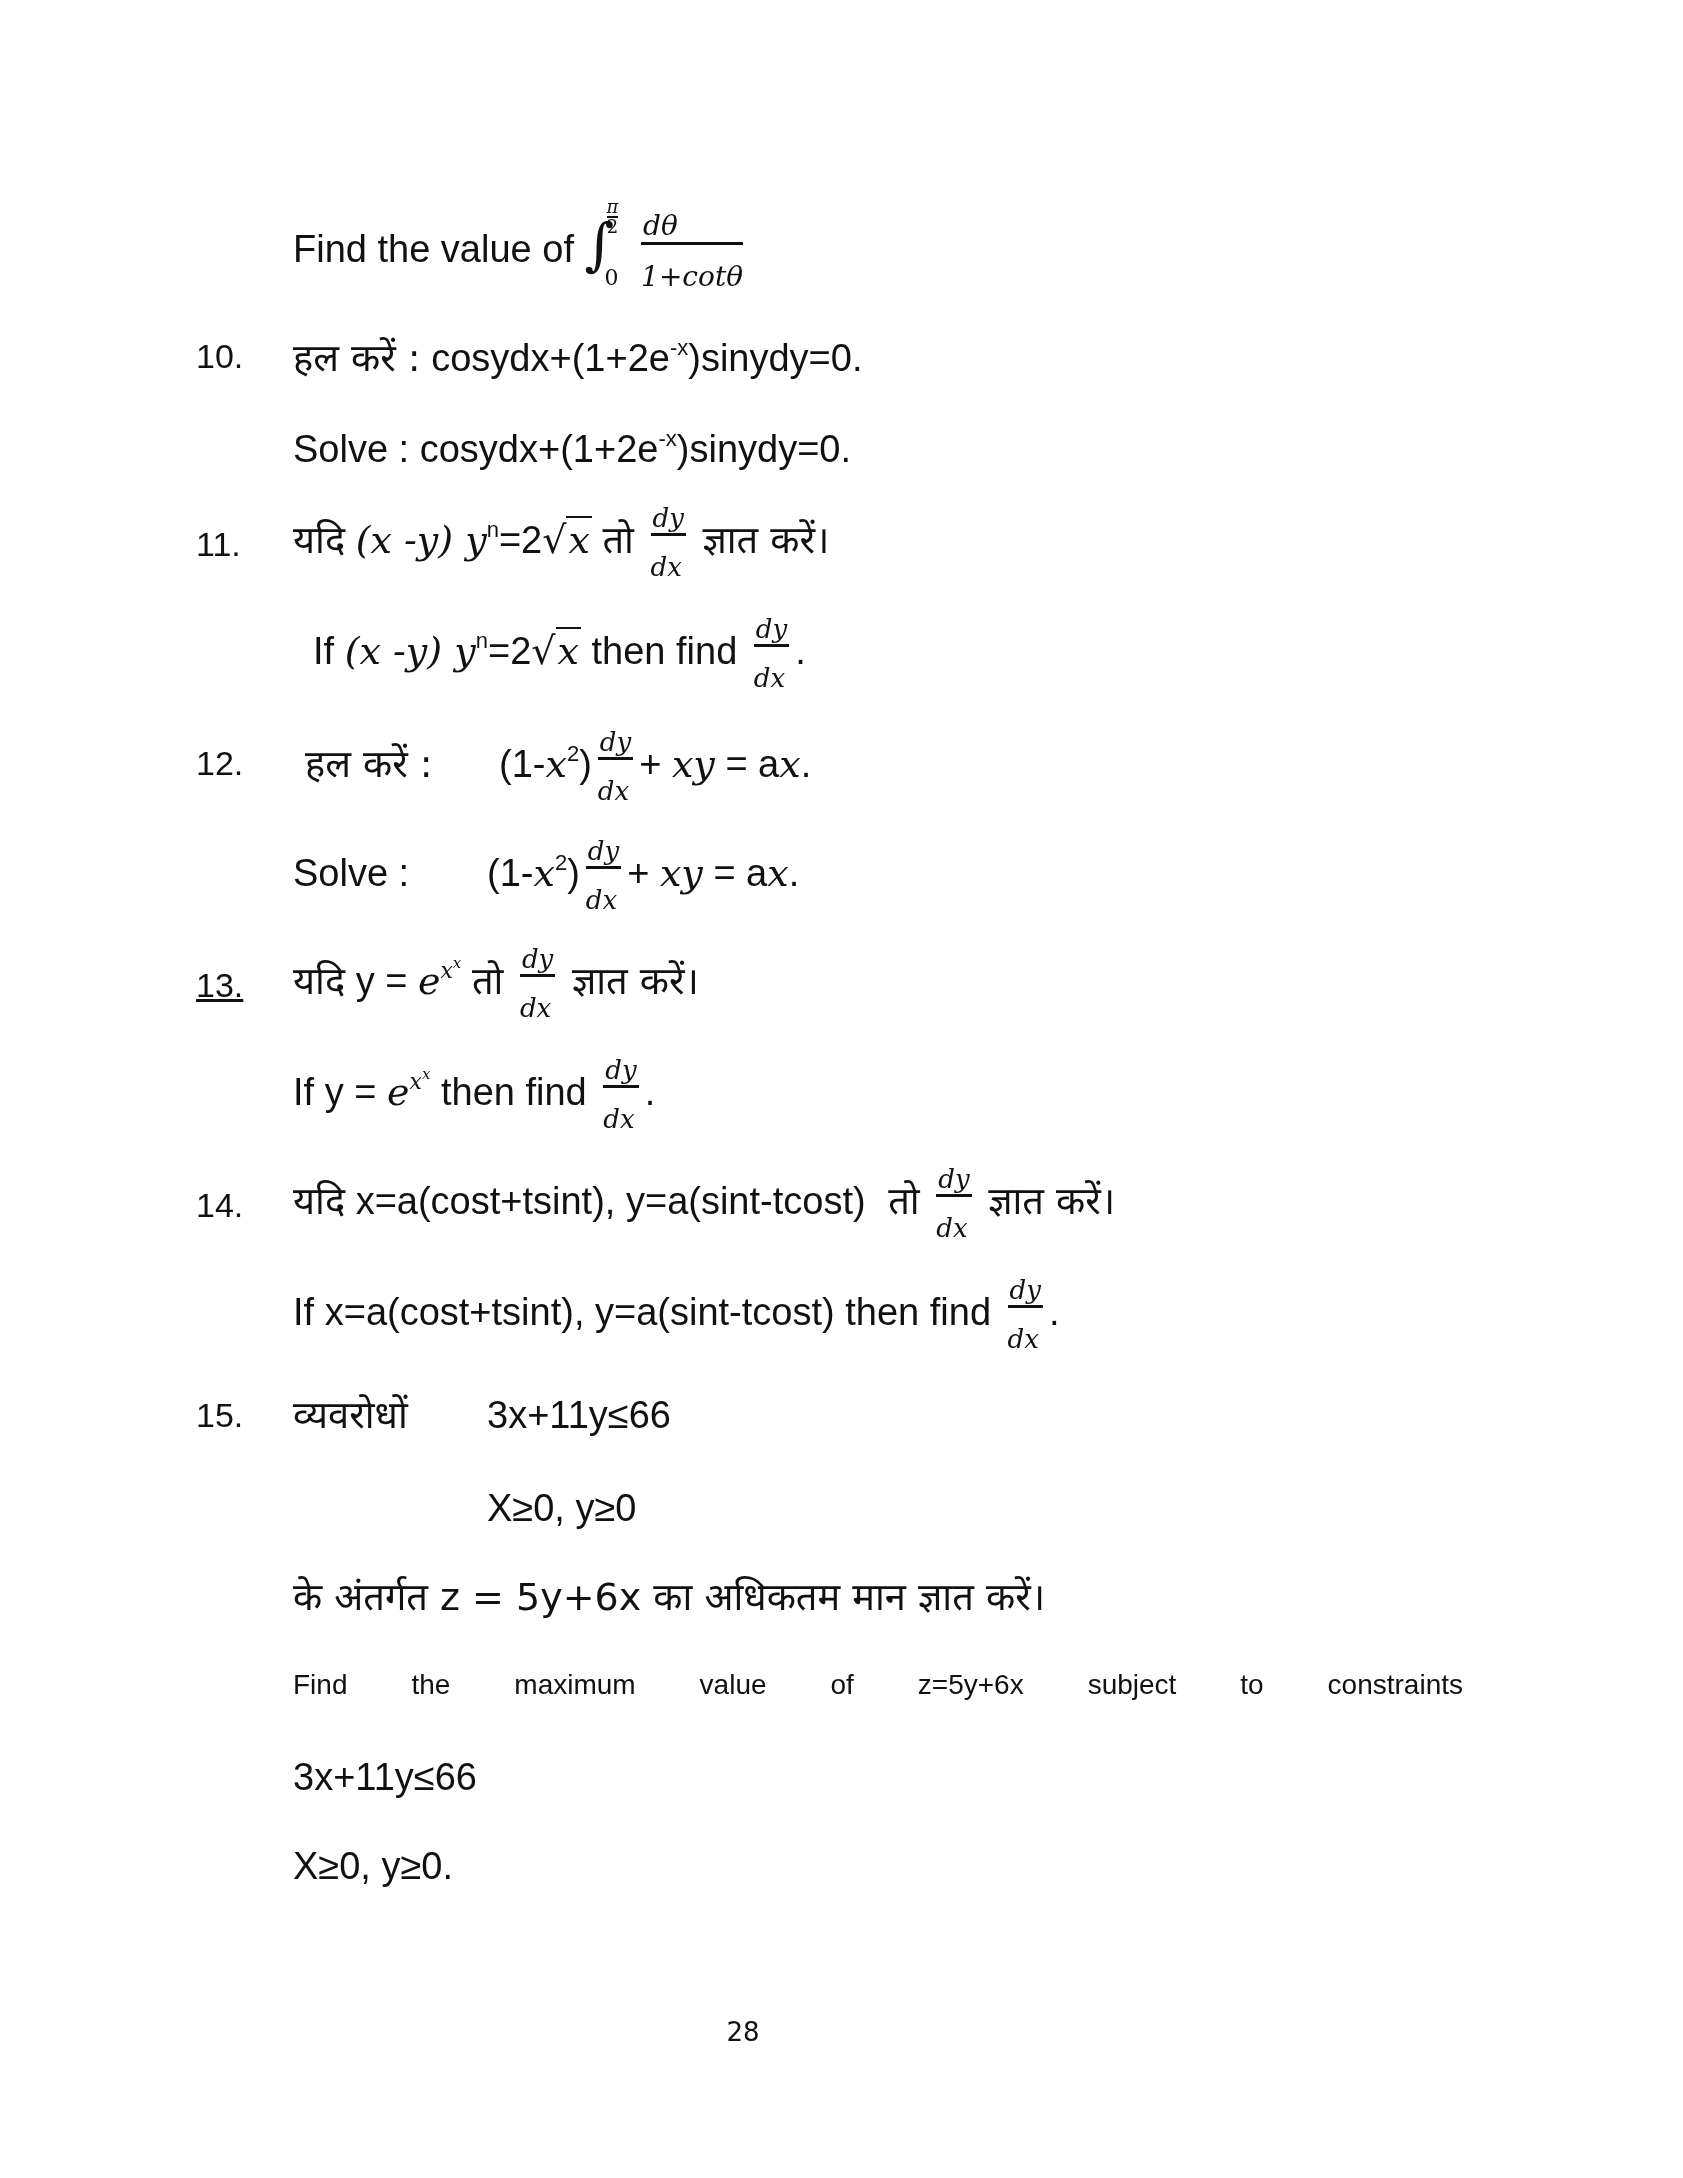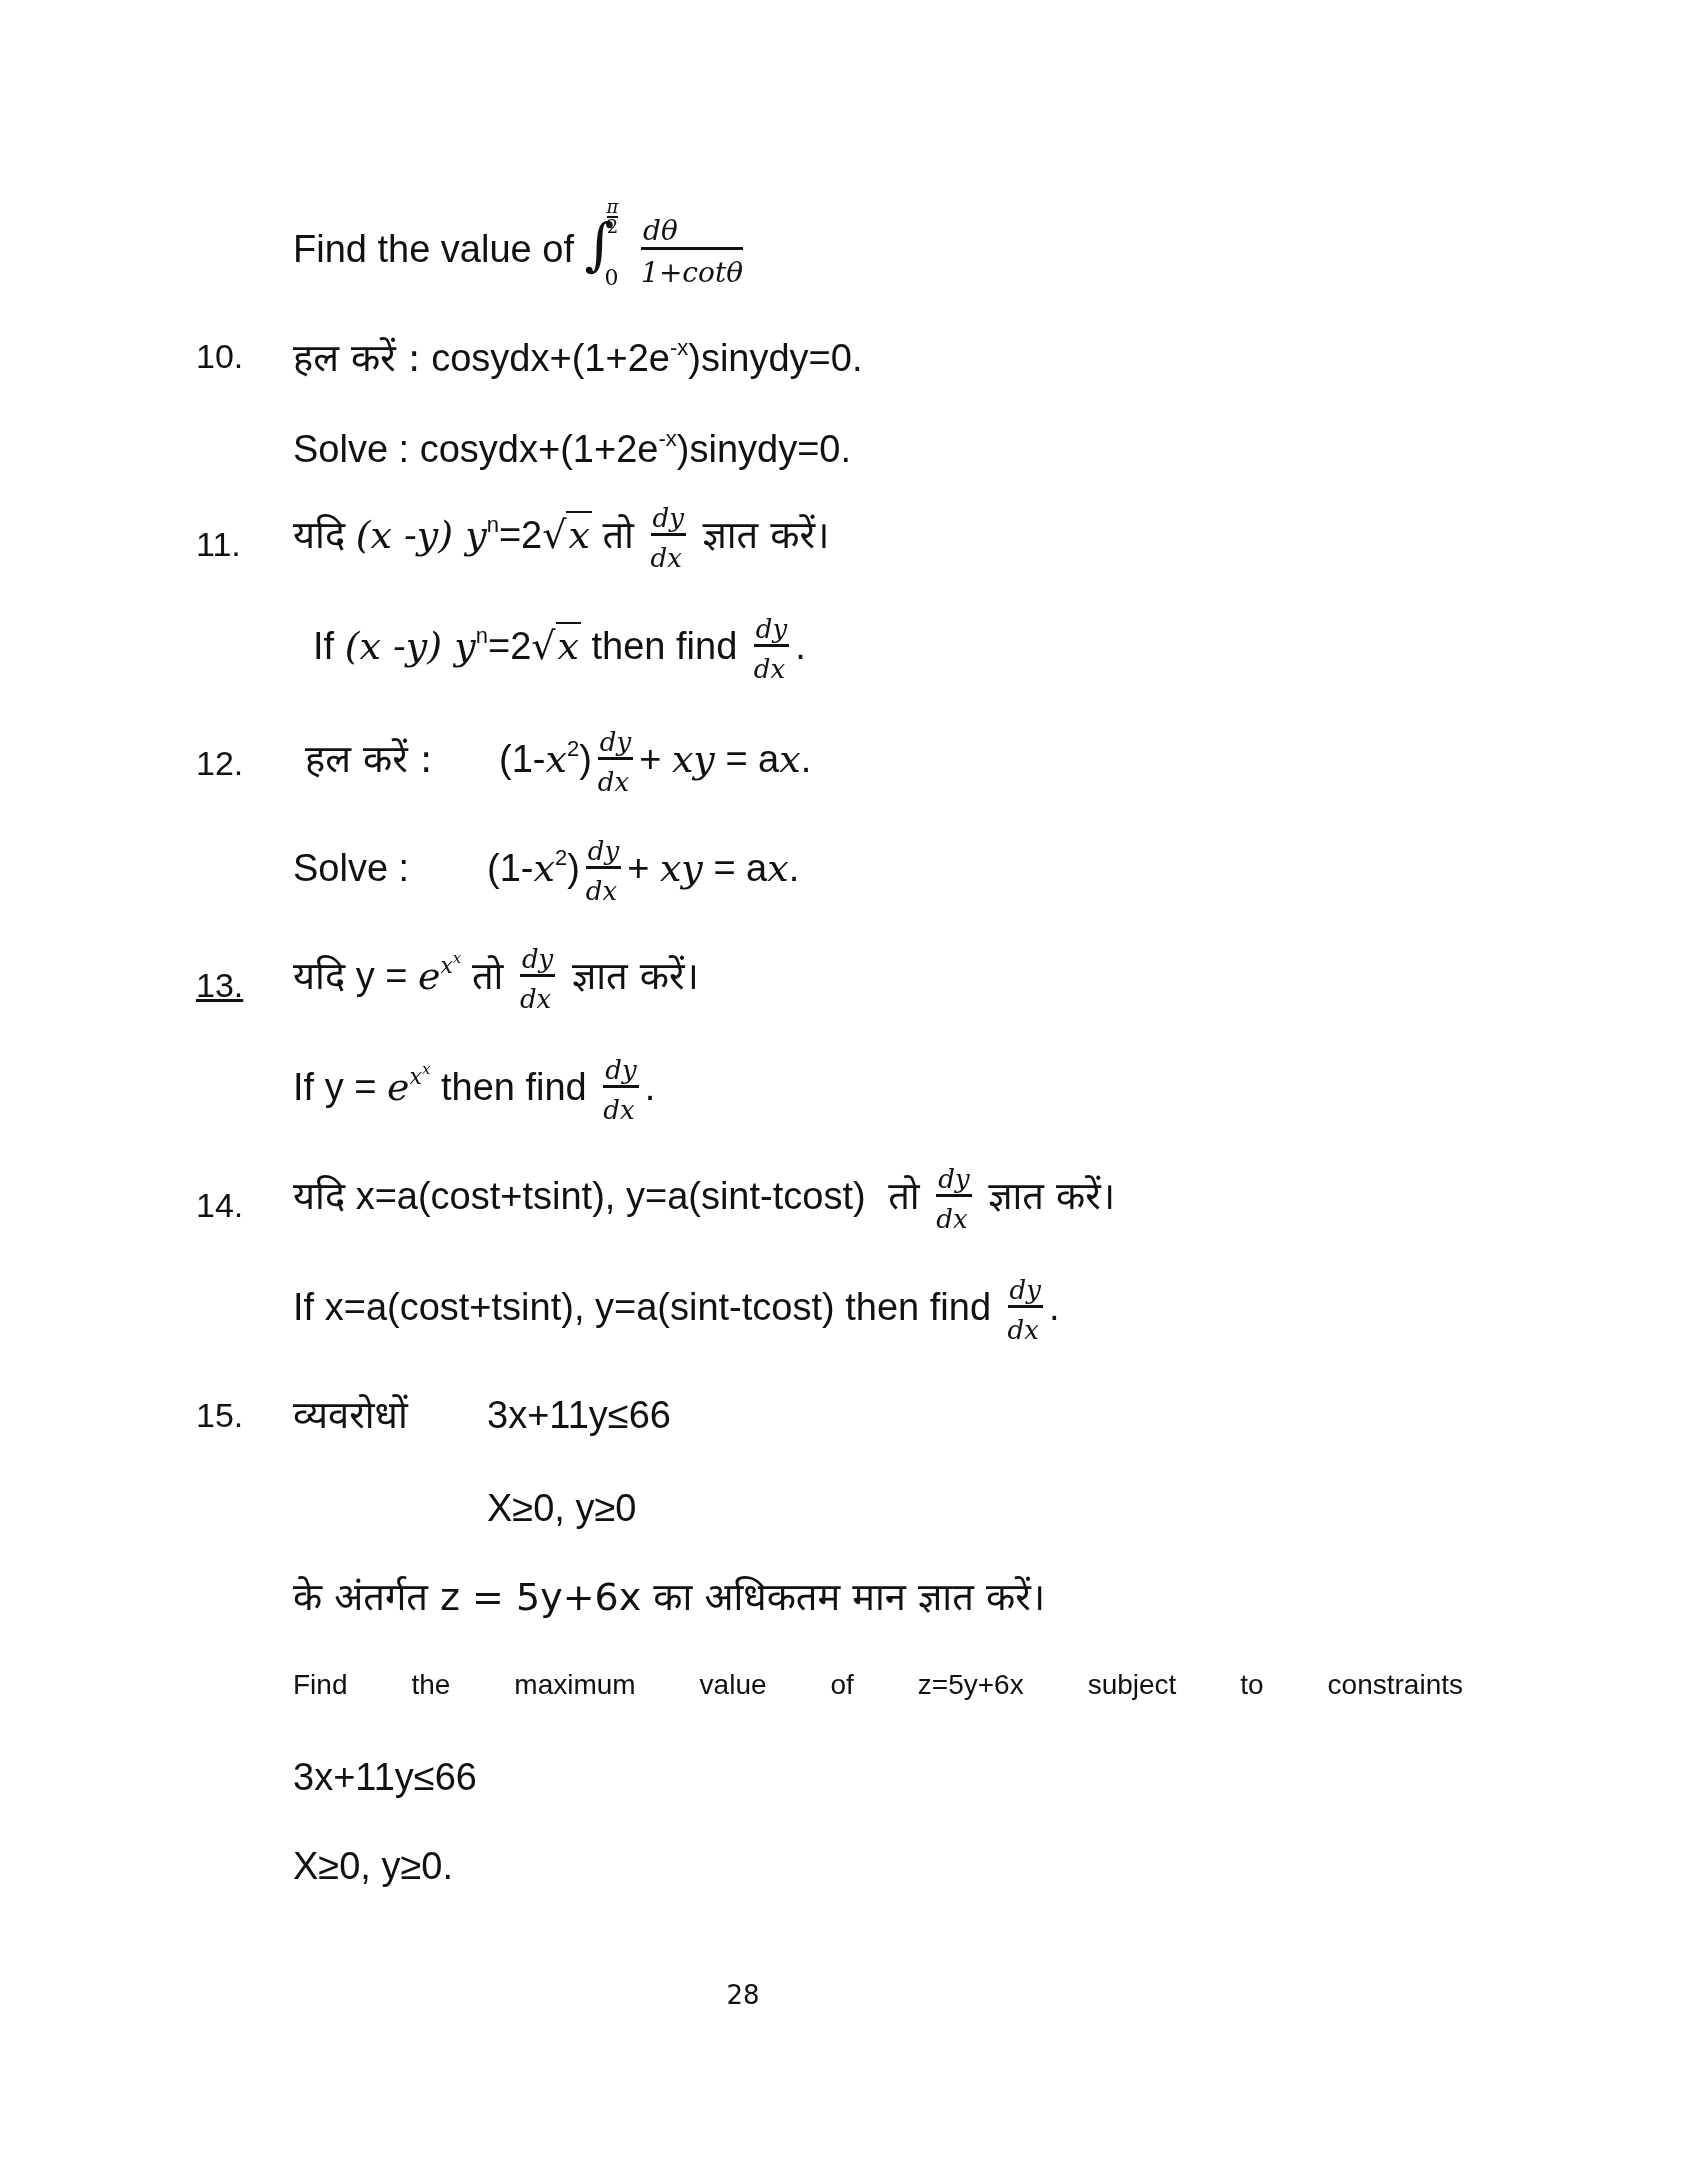--- a/index.html
+++ b/index.html
@@ -3,32 +3,32 @@
 <meta charset="utf-8">
 <style>
   html, body { margin:0; padding:0; background:#ffffff; }
   body { width:1683px; height:2178px; position:relative; overflow:hidden;
          font-family:"Liberation Sans", sans-serif; color:#111; }
   .line { position:absolute; font-size:38px; line-height:1; white-space:nowrap; }
   .num { position:absolute; left:196px; font-size:34px; }
   .m { font-family:"DejaVu Serif", serif; font-style:italic;text-align:right; }
   .frac { display:inline-block; vertical-align:middle; text-align:left; font-family:"DejaVu Serif", serif; font-style:italic; font-size:26px; margin:0 6px; }
   .frac .n { display:block; border-bottom:3px solid #111; padding:0 2px 2px; }
-  .frac .d { display:block; padding-top:9px; }
+  .frac .d { display:block; padding-top:18px; }
   .intg { display:inline-block; vertical-align:middle; position:relative; width:40px; height:79px; }
   .intg .s { position:absolute; left:0; top:4px; font-family:"DejaVu Serif", serif; font-size:57px; }
   .intg .up { position:absolute; left:22px; top:-14px; font-family:"DejaVu Serif", serif; font-size:18px; text-align:center; }
   .intg .up span { display:block; }
   .intg .up .pi { font-style:italic; border-bottom:2px solid #111; }
   .intg .lo { position:absolute; left:20px; top:55px; font-family:"DejaVu Serif", serif; font-size:22px; }
   sup { font-size:22px; vertical-align:16px; }
   .sqrt { font-family:"DejaVu Serif", serif; }
   .sqrt .r { border-top:2px solid #111; font-style:italic; padding:0 2px; }
   .justify { position:absolute; left:293px; width:1170px; font-size:28px; text-align:justify; text-align-last:justify; }
-  .pg { position:absolute; left:0; width:1486px; text-align:center; font-family:"DejaVu Sans", sans-serif; font-size:26px; }
+  .pg { position:absolute; left:0; width:1486px; text-align:center; font-family:"DejaVu Sans", sans-serif; font-size:26px;margin-top:37px; }
   .hi { font-family:"DejaVu Sans", sans-serif; }
 </style>
 </head>
 <body>
 
 <div class="line" style="left:293px; top:212px;">
   <span>Find the value of</span>
   <span class="intg">
     <span class="s">∫</span>
     <span class="up">

